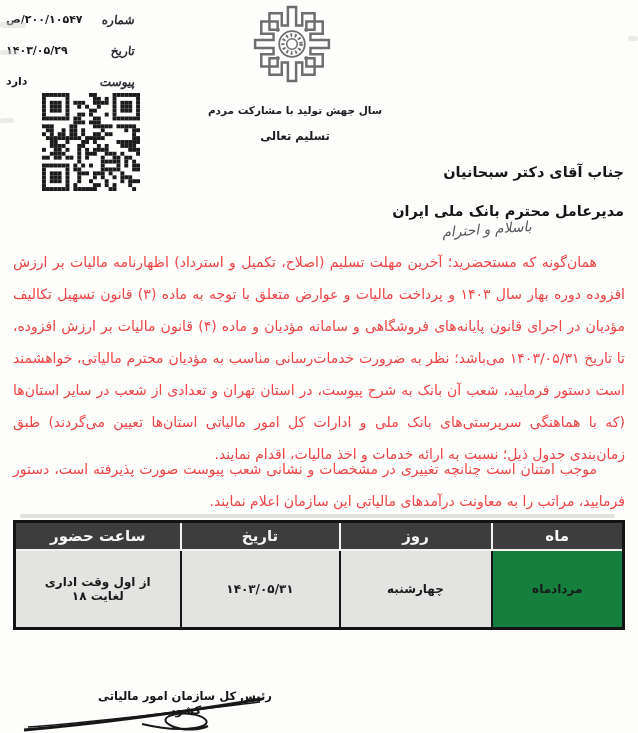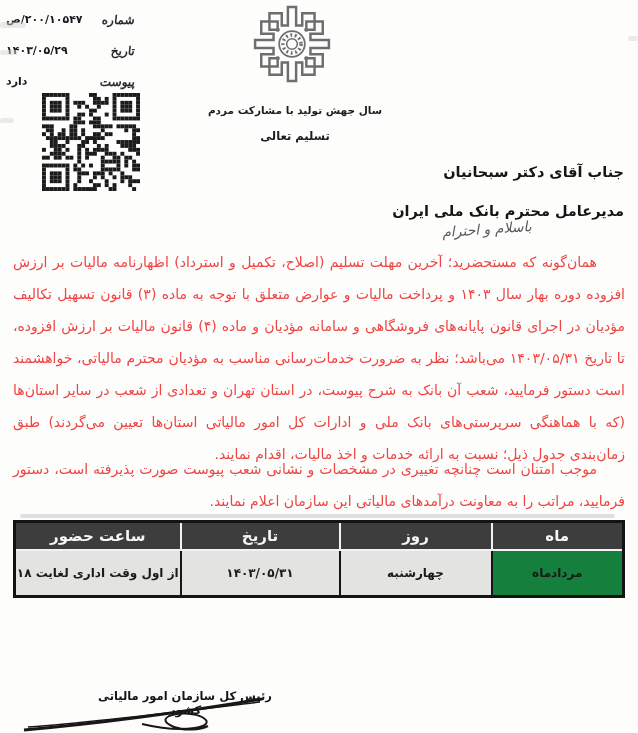--- a/index.html
+++ b/index.html
@@ -41,21 +41,21 @@
   .par2{top:453px;}
   
   .sched{position:absolute;left:13px;top:520px;width:609px;border-collapse:collapse;
          border:3px solid #141414;direction:rtl;table-layout:fixed;}
   .sched th{
     background:#3d3d3d;color:#f6f6f6;font-size:15px;font-weight:700;
     height:26px;border:2px solid #f2f2f0;padding:0;
   }
   .sched td{
     background:#e3e3e1;font-size:12px;font-weight:700;color:#1a1a1a;
-    height:44px;border:2px solid #161616;text-align:center;padding:0;
+    height:44px;border:2px solid #161616;text-align:center;padding:16px;
   }
   .sched td.white{background:#15803d;}
   .col-mah{width:132px;}.col-rooz{width:152px;}.col-tarikh{width:159px;}.col-saat{width:166px;}
   .table-shadow{position:absolute;left:20px;top:514px;width:595px;height:4px;
     background:#c9c9c6;opacity:.55;border-radius:2px;}
   
   .sig-name{position:absolute;left:148px;top:668px;width:160px;text-align:center;
     font-size:11.5px;font-weight:700;color:#141418;}
   .sig-title{position:absolute;left:80px;top:689px;width:210px;text-align:center;
     font-size:11.5px;font-weight:700;color:#141418;}

